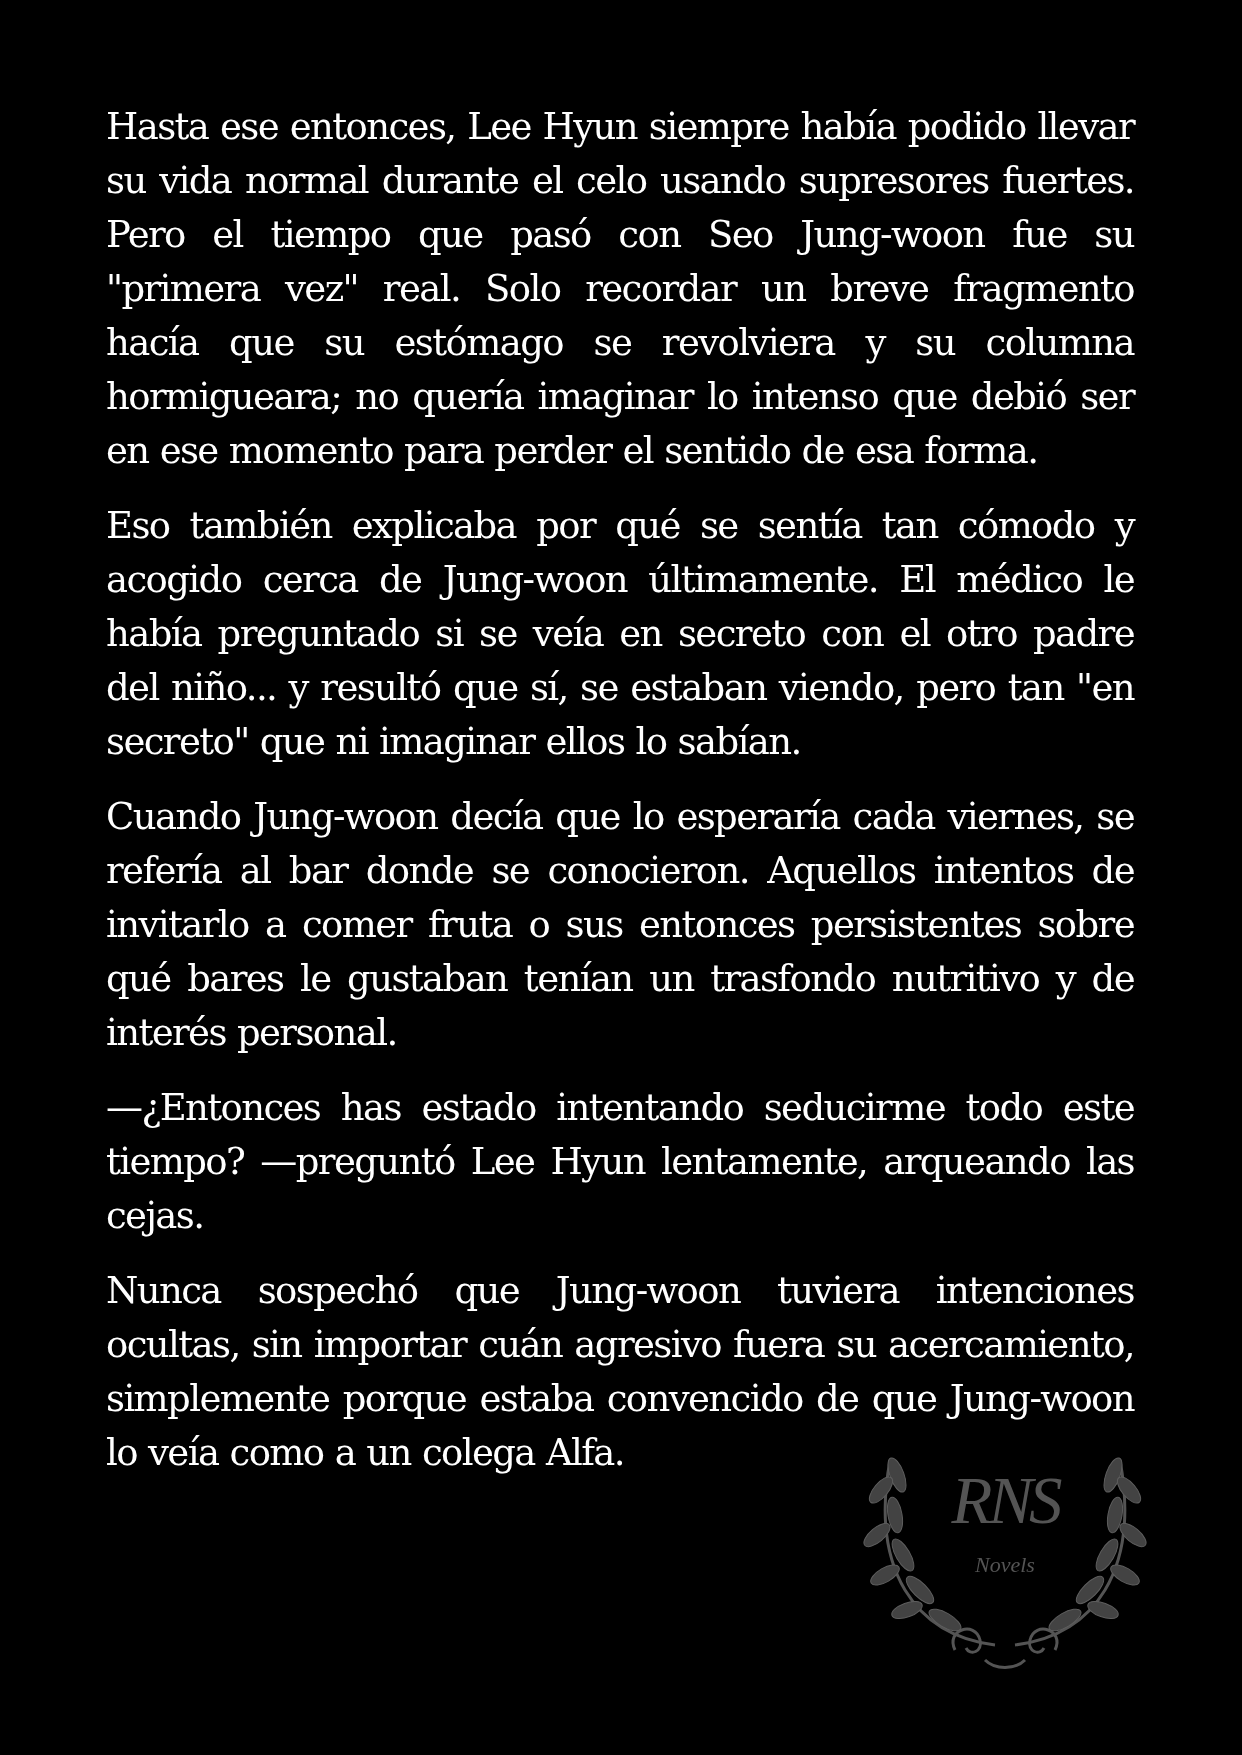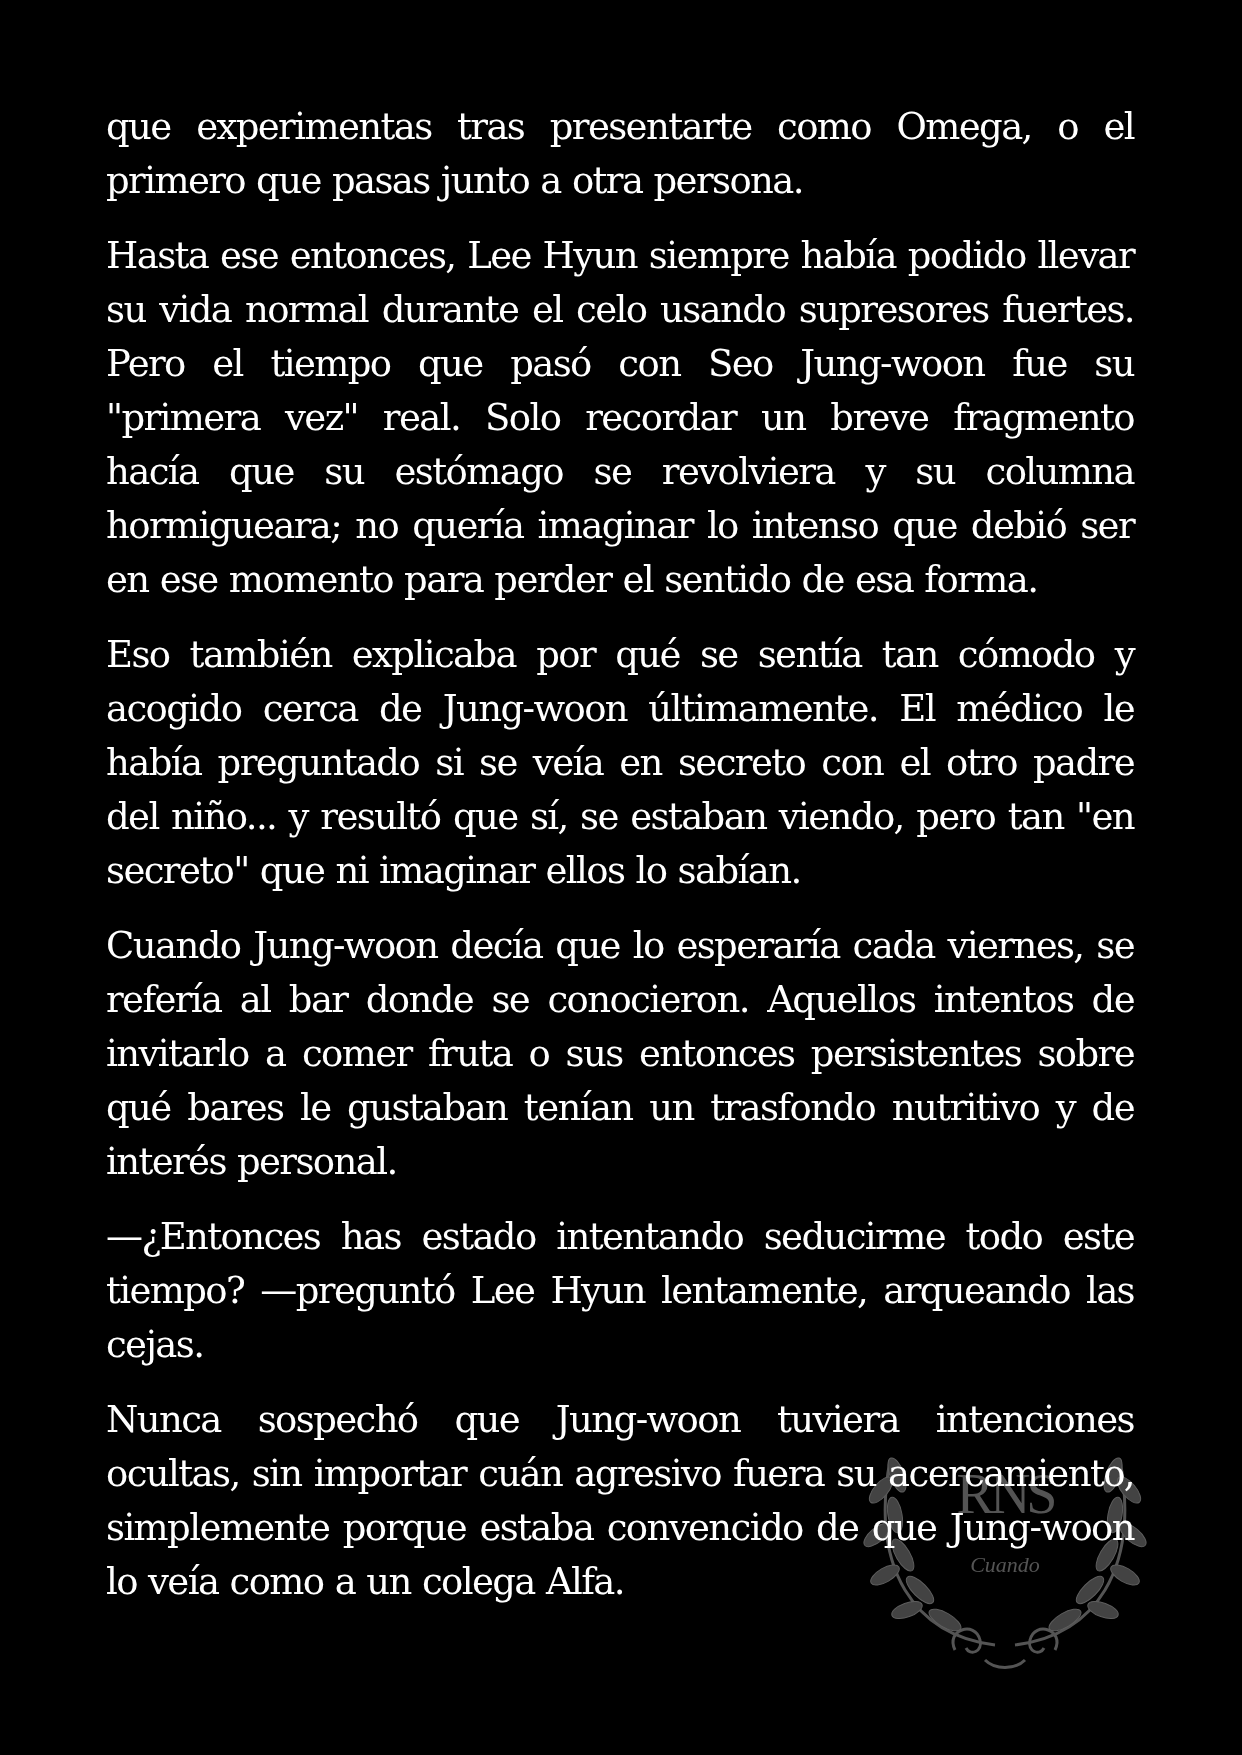--- a/index.html
+++ b/index.html
@@ -43,34 +43,34 @@
     .wm-text {
       position: absolute;
       left: 0;
       width: 320px;
       text-align: center;
       color: #9a9a9a;
       font-family: "Liberation Serif", serif;
     }
     .wm-main {
       top: 42px;
-      font-size: 56px;
+      font-size: 67px;
+      font-style: italic;
       letter-spacing: -4px;
     }
     .wm-sub {
       top: 132px;
       font-size: 22px;
       font-style: italic;
     }
   </style>
 </head>
 <body>
 
 <div class="page">
-  <p class="para">que experimentas tras presentarte como Omega, o el primero que pasas junto a otra persona.</p>
   <p class="para">Hasta ese entonces, Lee Hyun siempre había podido llevar su vida normal durante el celo usando supresores fuertes. Pero el tiempo que pasó con Seo Jung-woon fue su "primera vez" real. Solo recordar un breve fragmento hacía que su estómago se revolviera y su columna hormigueara; no quería imaginar lo intenso que debió ser en ese momento para perder el sentido de esa forma.</p>
   <p class="para">Eso también explicaba por qué se sentía tan cómodo y acogido cerca de Jung-woon últimamente. El médico le había preguntado si se veía en secreto con el otro padre del niño... y resultó que sí, se estaban viendo, pero tan "en secreto" que ni imaginar ellos lo sabían.</p>
   <p class="para">Cuando Jung-woon decía que lo esperaría cada viernes, se refería al bar donde se conocieron. Aquellos intentos de invitarlo a comer fruta o sus entonces persistentes sobre qué bares le gustaban tenían un trasfondo nutritivo y de interés personal.</p>
   <p class="para">—¿Entonces has estado intentando seducirme todo este tiempo? —preguntó Lee Hyun lentamente, arqueando las cejas.</p>
   <p class="para">Nunca sospechó que Jung-woon tuviera intenciones ocultas, sin importar cuán agresivo fuera su acercamiento, simplemente porque estaba convencido de que Jung-woon lo veía como a un colega Alfa.</p>
 </div>
 
 <div class="watermark">
   <svg width="320" height="260" viewBox="0 0 320 260">
     <g fill="none" stroke="#9a9a9a" stroke-width="3">
@@ -100,14 +100,14 @@
       <ellipse cx="270" cy="95" rx="7" ry="18" transform="rotate(10 270 95)"></ellipse>
       <ellipse cx="288" cy="115" rx="7" ry="16" transform="rotate(-50 288 115)"></ellipse>
       <ellipse cx="262" cy="135" rx="7" ry="18" transform="rotate(30 262 135)"></ellipse>
       <ellipse cx="280" cy="155" rx="7" ry="16" transform="rotate(-60 280 155)"></ellipse>
       <ellipse cx="245" cy="170" rx="7" ry="18" transform="rotate(45 245 170)"></ellipse>
       <ellipse cx="258" cy="190" rx="7" ry="16" transform="rotate(-70 258 190)"></ellipse>
       <ellipse cx="220" cy="200" rx="7" ry="18" transform="rotate(60 220 200)"></ellipse>
     </g>
   </svg>
   <div class="wm-text wm-main">RNS</div>
-  <div class="wm-text wm-sub">Cuando</div>
+  <div class="wm-text wm-sub">Novels</div>
 </div>
 
 </body></html>

